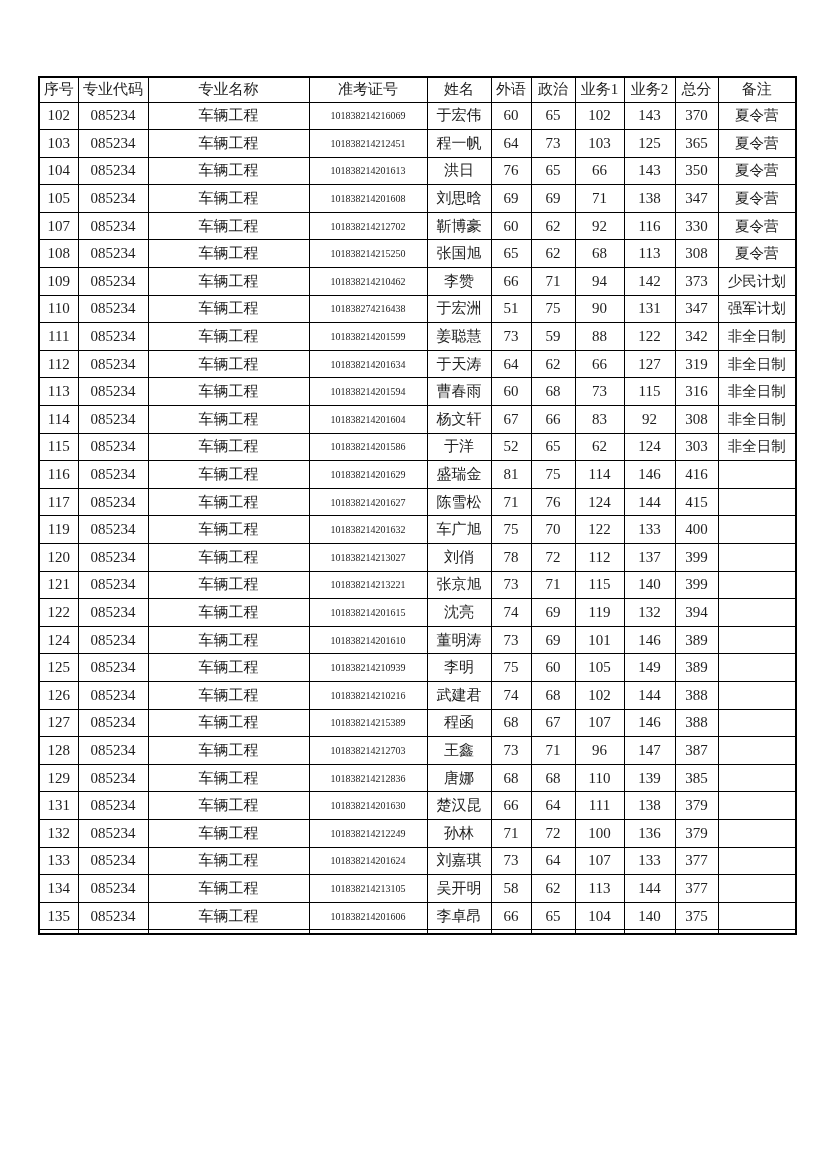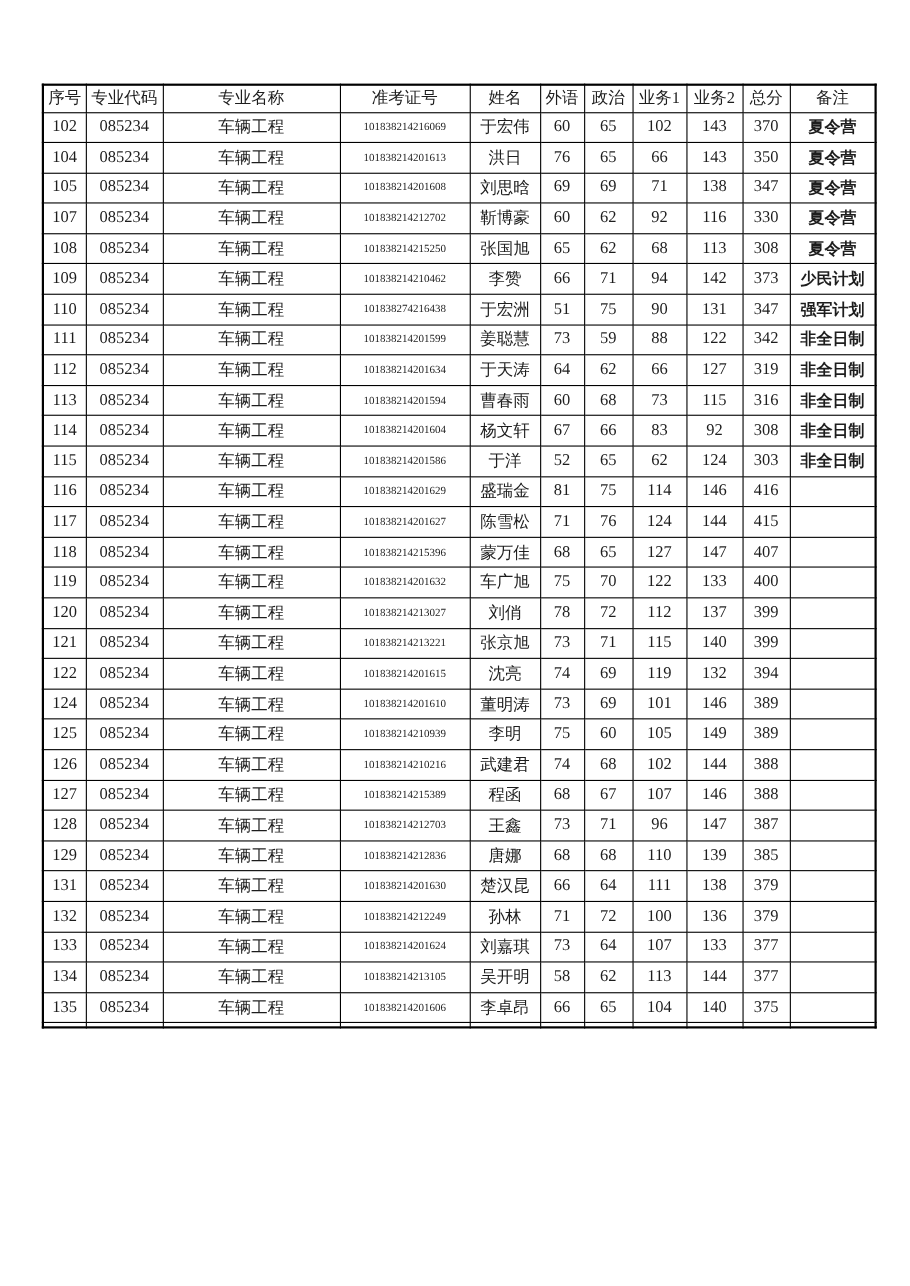--- a/index.html
+++ b/index.html
@@ -35,21 +35,21 @@
   th {
     height: 25px;
     font-weight: normal;
     font-size: 15px;
   }
   td {
     height: 27.6px;
     font-size: 15px;
   }
   td.exam-id { font-size: 10px; }
-  td.remarks  { font-size: 14.5px; font-weight: bold; }
+  td.remarks  { font-size: 14.5px; }
   tr.stub td { height: 4px; }
 </style>
 </head>
 <body>
 
 <div class="page">
   <table class="score-table">
     <colgroup>
       <col style="width:39px">
       <col style="width:70px">
@@ -86,20 +86,33 @@
           <td class="exam-id">101838214216069</td>
           <td>于宏伟</td>
           <td>60</td>
           <td>65</td>
           <td>102</td>
           <td>143</td>
           <td>370</td>
           <td class="remarks">夏令营</td>
         </tr>
         <tr>
+          <td>103</td>
+          <td>085234</td>
+          <td>车辆工程</td>
+          <td class="exam-id">101838214212451</td>
+          <td>程一帆</td>
+          <td>64</td>
+          <td>73</td>
+          <td>103</td>
+          <td>125</td>
+          <td>365</td>
+          <td class="remarks">夏令营</td>
+        </tr>
+        <tr>
           <td>104</td>
           <td>085234</td>
           <td>车辆工程</td>
           <td class="exam-id">101838214201613</td>
           <td>洪日</td>
           <td>76</td>
           <td>65</td>
           <td>66</td>
           <td>143</td>
           <td>350</td>
@@ -255,33 +268,20 @@
           <td class="exam-id">101838214201627</td>
           <td>陈雪松</td>
           <td>71</td>
           <td>76</td>
           <td>124</td>
           <td>144</td>
           <td>415</td>
           <td class="remarks"></td>
         </tr>
         <tr>
-          <td>118</td>
-          <td>085234</td>
-          <td>车辆工程</td>
-          <td class="exam-id">101838214215396</td>
-          <td>蒙万佳</td>
-          <td>68</td>
-          <td>65</td>
-          <td>127</td>
-          <td>147</td>
-          <td>407</td>
-          <td class="remarks"></td>
-        </tr>
-        <tr>
           <td>119</td>
           <td>085234</td>
           <td>车辆工程</td>
           <td class="exam-id">101838214201632</td>
           <td>车广旭</td>
           <td>75</td>
           <td>70</td>
           <td>122</td>
           <td>133</td>
           <td>400</td>

